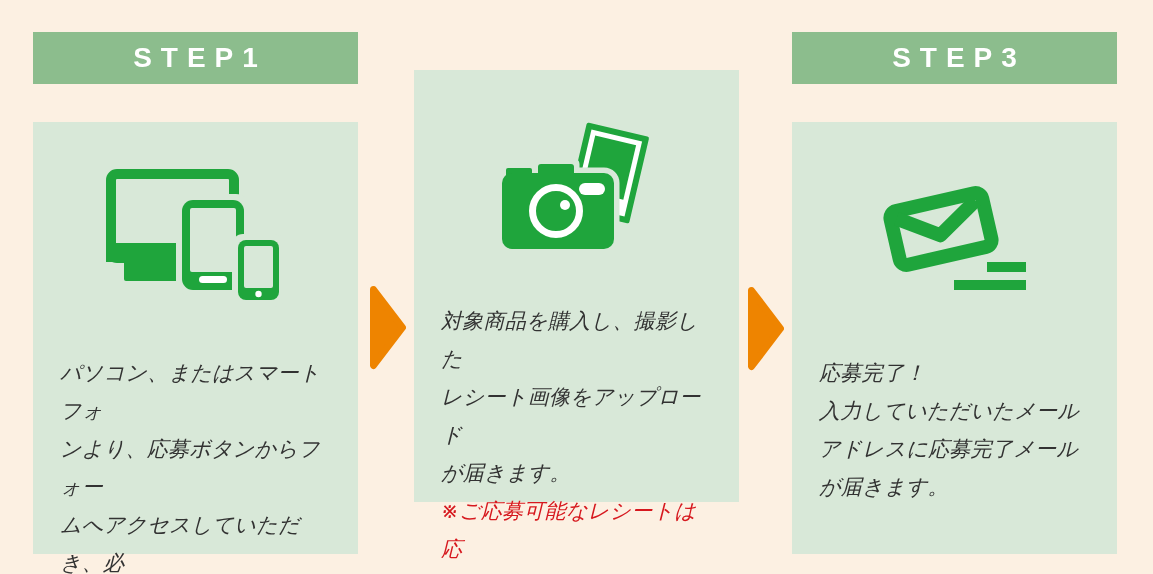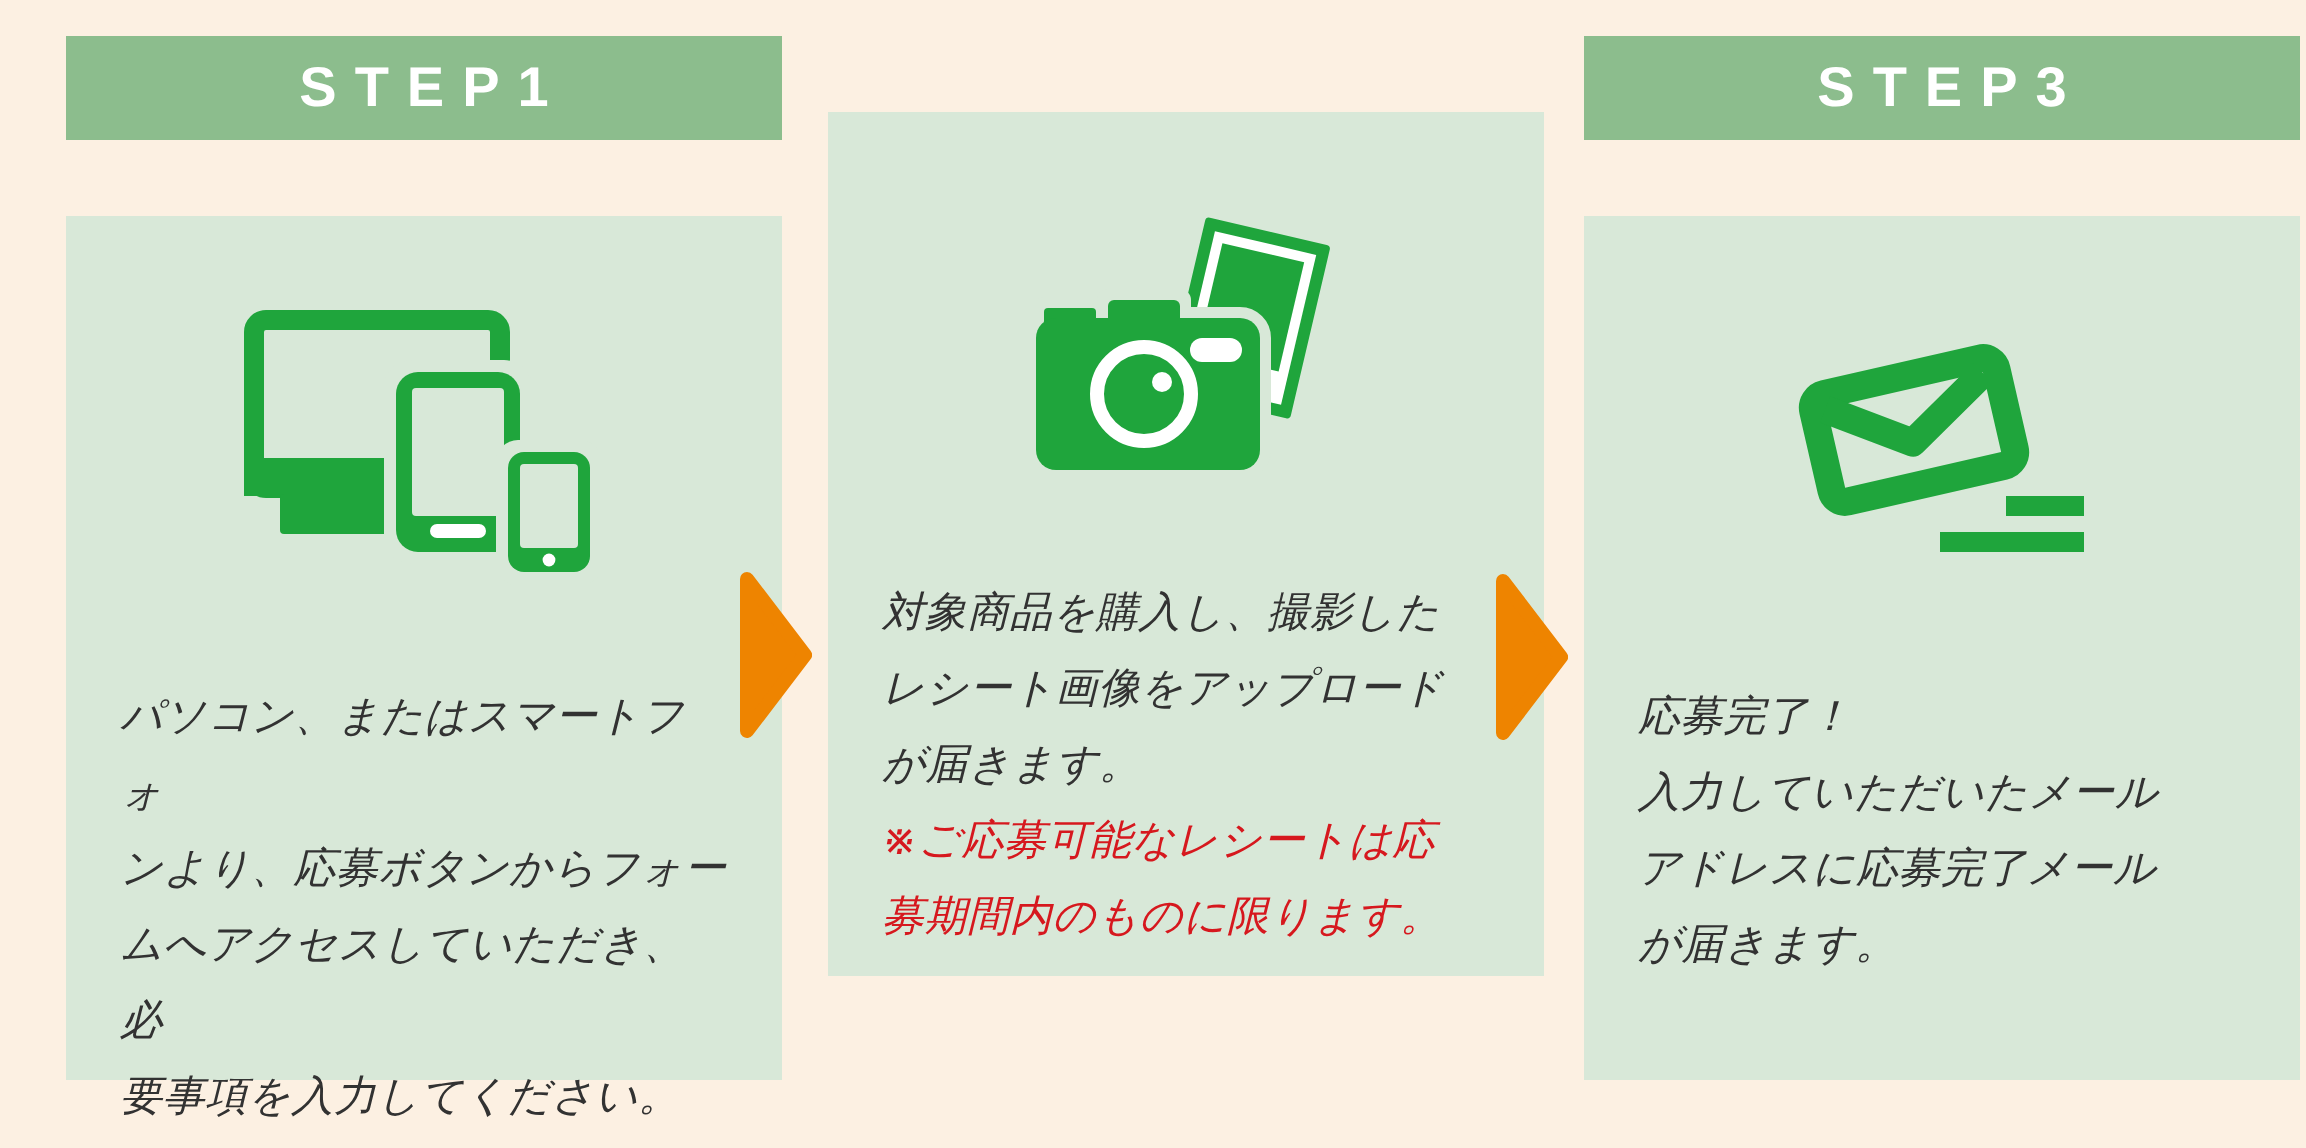--- a/index.html
+++ b/index.html
@@ -13,21 +13,21 @@
   }
   *{box-sizing:border-box;}
   html,body{margin:0;padding:0;}
   body{font-family:"Liberation Sans","DejaVu Sans",sans-serif;background:#fff;}
   .stage{
     position:relative;
     width:1153px;height:574px;
     background:var(--bg);
     overflow:hidden;
   }
-  .col{position:absolute;top:18px;width:358px;}
+  .col{position:absolute;top:32px;width:325px;}
   .col.c1{left:33px;}
   .col.c2{left:414px;}
   .col.c3{left:792px;}
   .step-header{
     height:52px;
     background:var(--header-green);
     display:flex;align-items:center;justify-content:center;
   }
   .step-header .label{
     color:#ffffff;

